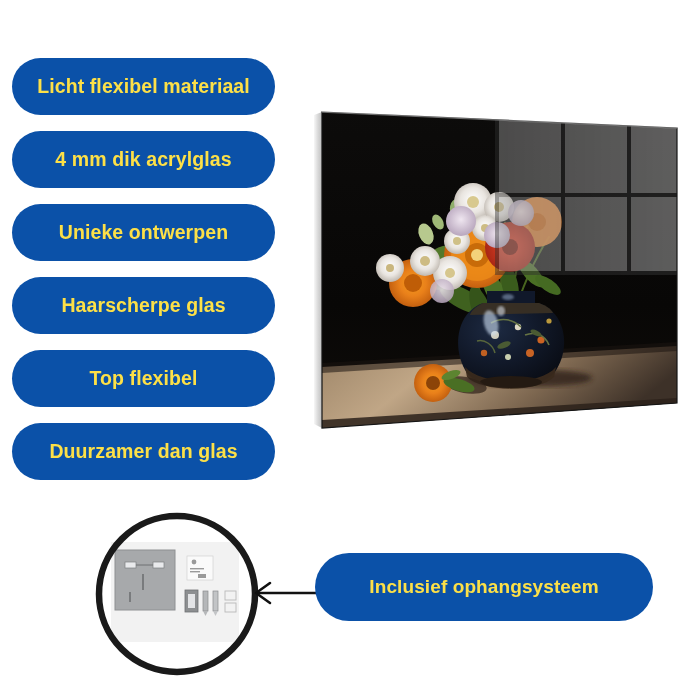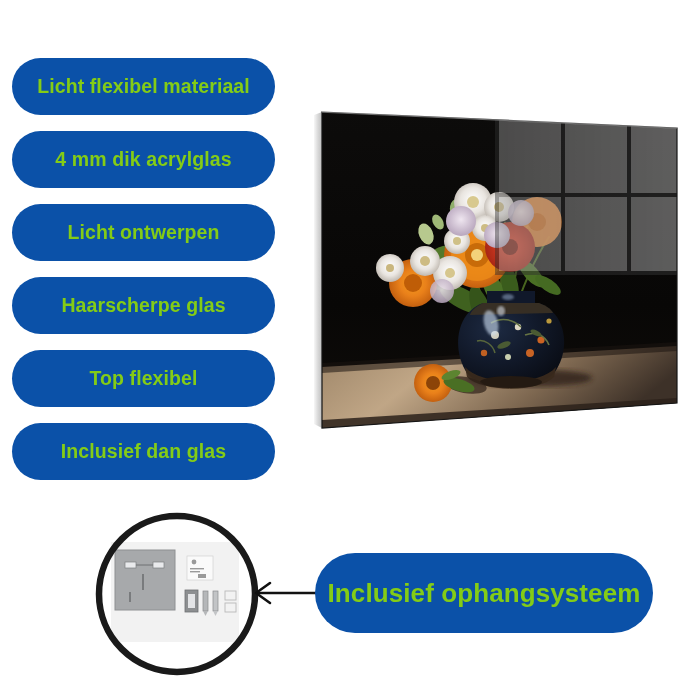--- a/index.html
+++ b/index.html
@@ -10,35 +10,35 @@
     position:relative;
     overflow:hidden;
   }
   .stage{position:absolute;inset:0;}
 
   
   .pill{
     position:absolute;
     display:flex;align-items:center;justify-content:center;
     background:var(--pill-bg,#0b51a8);
-    color:#84cc16;
+    color:#fde047;
     border-radius:999px;
     font-weight:bold;
     letter-spacing:.1px;
     text-align:center;
     box-sizing:border-box;
     white-space:nowrap;
   }
   .pill-left{
     left:12px;width:263px;height:57px;
     font-size:19.5px;
   }
   .pill-hang{
-    left:315px;top:553px;width:338px;height:80px;
-    font-size:26px;
+    left:315px;top:553px;width:338px;height:68px;
+    font-size:19px;
   }
 
   
   .panel-wrap{
     position:absolute;left:305px;top:95px;width:372px;height:350px;
   }
   .panel-wrap svg{display:block;width:100%;height:100%;overflow:visible;}
 
   
   .inset{
@@ -59,30 +59,30 @@
 <div class="stage">
 
   <div>
     <div class="pill pill-left" style="top:58px">
         <span>Licht flexibel materiaal</span>
       </div>
     <div class="pill pill-left" style="top:131px">
         <span>4 mm dik acrylglas</span>
       </div>
     <div class="pill pill-left" style="top:204px">
-        <span>Licht ontwerpen</span>
+        <span>Unieke ontwerpen</span>
       </div>
     <div class="pill pill-left" style="top:277px">
         <span>Haarscherpe glas</span>
       </div>
     <div class="pill pill-left" style="top:350px">
         <span>Top flexibel</span>
       </div>
     <div class="pill pill-left" style="top:423px">
-        <span>Inclusief dan glas</span>
+        <span>Duurzamer dan glas</span>
       </div>
   </div>
 
   <div class="panel-wrap">
     <svg viewBox="0 0 372 350" preserveAspectRatio="none">
       <defs>
 
         <clipPath id="faceClip">
           <polygon points="17,17 372,33 372,308 17,333"></polygon>
         </clipPath>

